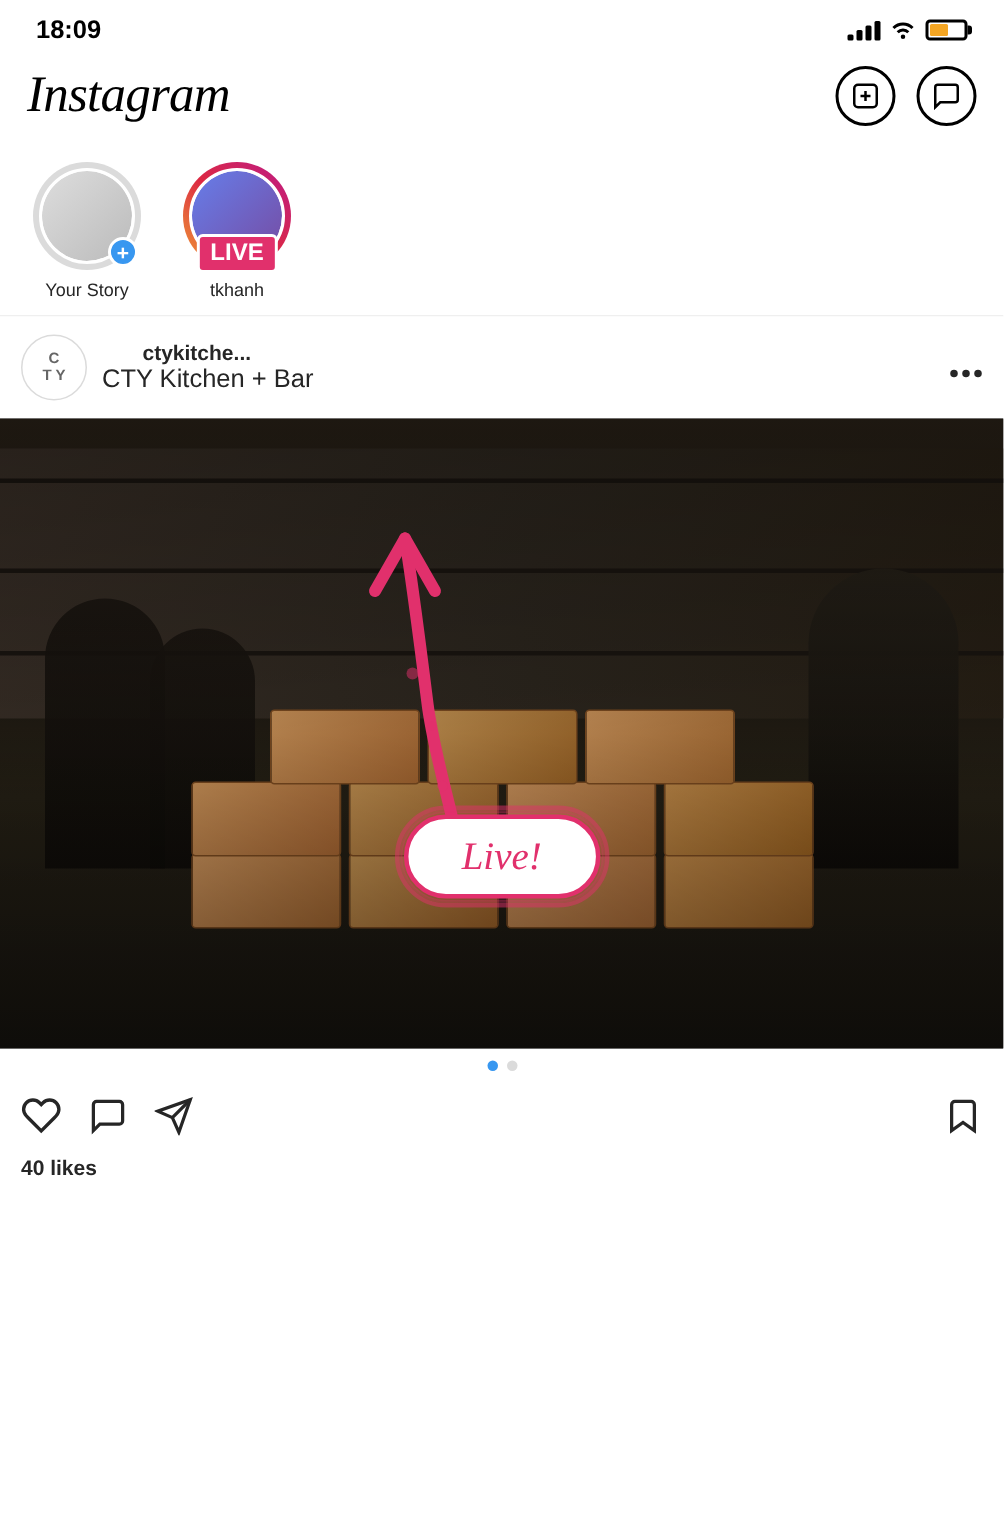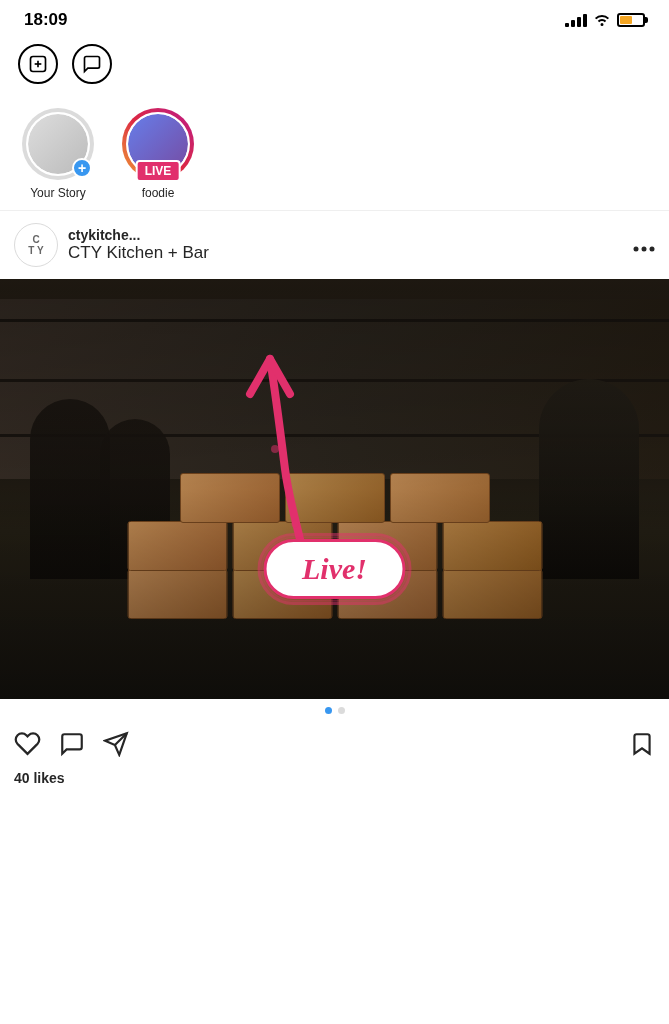--- a/index.html
+++ b/index.html
@@ -173,21 +173,21 @@
       text-overflow: ellipsis;
       white-space: nowrap;
     }
     .live-badge {
       position: absolute;
       bottom: -2px;
       left: 50%;
       transform: translateX(-50%);
       background: #e1306c;
       color: #fff;
-      font-size: 12px;
+      font-size: 16px;
       font-weight: 700;
       padding: 2px 7px;
       border-radius: 4px;
       border: 2px solid #fff;
       z-index: 2;
     }
     .your-story-plus {
       position: absolute;
       bottom: 2px;
       right: 2px;
@@ -235,20 +235,21 @@
       line-height: 1.1;
     }
     .post-user-info {
       display: flex;
       flex-direction: column;
     }
     .post-username {
       font-size: 14px;
       font-weight: 600;
       color: #262626;
+      margin-left: 27px;
     }
     .post-subtext {
       font-size: 17px;
       color: #262626;
     }
     .post-more {
       font-size: 22px;
       color: #262626;
       letter-spacing: 1px;
       cursor: pointer;
@@ -360,20 +361,21 @@
         <path d="M9 11a1.5 1.5 0 110 3 1.5 1.5 0 010-3zm0-4a6 6 0 014.24 1.76l-1.41 1.41A4 4 0 009 9a4 4 0 00-2.83 1.17L4.76 8.76A6 6 0 019 7zm0-4a10 10 0 017.07 2.93l-1.41 1.41A8 8 0 009 5a8 8 0 00-5.66 2.34L1.93 5.93A10 10 0 019 3z" fill="#000"></path>
       </svg>
     </span>
     <div class="battery-icon">
       <div class="battery-fill"></div>
     </div>
   </div>
 </div>
 
 <div class="header">
+  <span class="instagram-logo">Instagram</span>
   <div class="header-icons">
     <div class="header-icon-btn">
       <svg width="20" height="20" viewBox="0 0 24 24" fill="none" stroke="#000" stroke-width="2">
         <rect x="3" y="3" width="18" height="18" rx="3"></rect>
         <line x1="12" y1="8" x2="12" y2="16"></line>
         <line x1="8" y1="12" x2="16" y2="12"></line>
       </svg>
     </div>
     <div class="header-icon-btn">
       <svg width="20" height="20" viewBox="0 0 24 24" fill="none" stroke="#000" stroke-width="2">
@@ -400,21 +402,21 @@
 
     <div class="story-item">
       <div class="story-avatar-wrap">
         <div class="story-ring">
           <div class="story-avatar-inner">
             <div class="story-avatar-placeholder av-color-1" style="border-radius:50%;width:100%;height:100%;"></div>
           </div>
         </div>
         <div class="live-badge">LIVE</div>
       </div>
-      <span class="story-label">foodie</span>
+      <span class="story-label">tkhanh</span>
     </div>
 
 
 
 
   </div>
 </div>
 
 <div class="post">
 
@@ -486,21 +488,21 @@
           <circle cx="68" cy="155" r="3" fill="#e1306c" opacity="0.4"></circle>
           <circle cx="75" cy="195" r="3.5" fill="#e1306c" opacity="0.5"></circle>
           <circle cx="82" cy="230" r="3" fill="#e1306c" opacity="0.4"></circle>
         </svg>
       </div>
 
       <div style="position:absolute;bottom:100px;left:50%;transform:translateX(-50%);z-index:10;">
 
         <div style="position:absolute;inset:-6px;border:3px solid #e1306c;border-radius:45px;opacity:0.5;"></div>
         <div style="position:absolute;inset:-3px;border:2px solid #e1306c;border-radius:42px;opacity:0.3;"></div>
-        <div style="background:#fff;border:3px solid #e1306c;border-radius:38px;padding:10px 36px;font-size:30px;font-weight:700;color:#e1306c;font-family:Georgia,serif;font-style:italic;white-space:nowrap;box-shadow:0 0 0 2px rgba(225,48,108,0.15);">Live!</div>
+        <div style="background:#fff;border:3px solid #e1306c;border-radius:38px;padding:10px 36px;font-size:26px;font-weight:400;color:#e1306c;font-family:Georgia,serif;font-style:italic;white-space:nowrap;box-shadow:0 0 0 2px rgba(225,48,108,0.15);">Live!</div>
       </div>
 
     </div>
   </div>
 
   <div class="post-dots">
     <div class="dot active"></div>
     <div class="dot"></div>
   </div>
 

